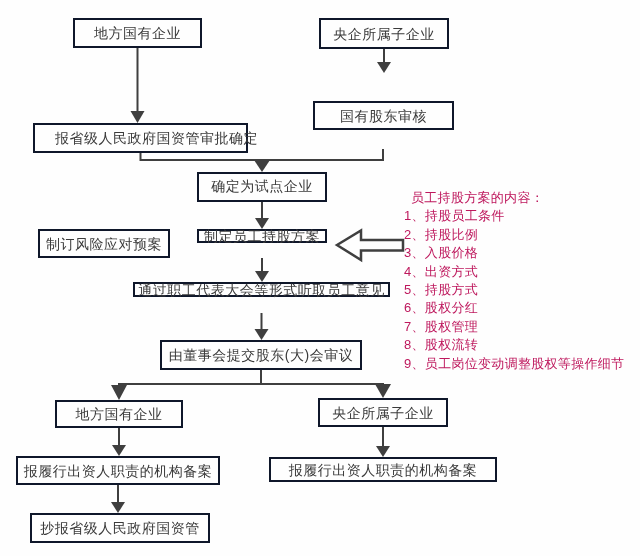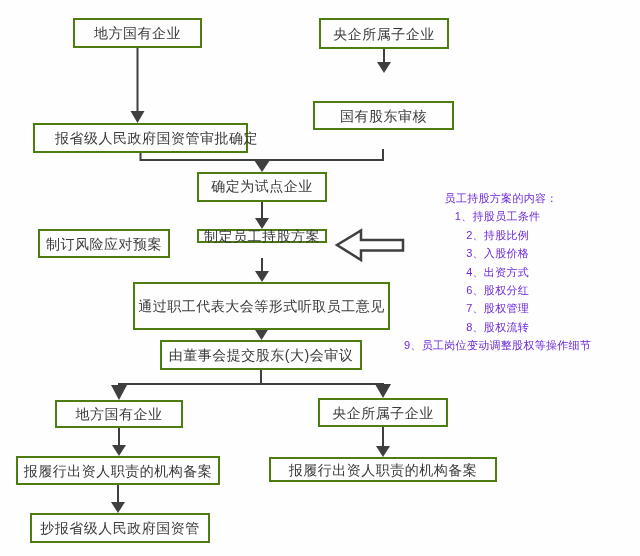--- a/index.html
+++ b/index.html
@@ -7,31 +7,31 @@
     position:relative;
     width:640px;height:556px;
     background:#fefefe;
     font-family:"Liberation Sans","DejaVu Sans",sans-serif;
     overflow:hidden;
   }
   .conn{position:absolute;left:0;top:0;pointer-events:none;}
   .node{
     position:absolute;
     box-sizing:border-box;
-    border:2px solid #4d7c0f;
+    border:2px solid #0f172a;
     background:#fefefe;
     color:#3a3a3a;
     display:flex;align-items:center;justify-content:center;
     font-size:14px;line-height:1;white-space:nowrap;
     letter-spacing:0.5px;
   }
   .annotation{
     position:absolute;left:404px;top:189px;
-    color:#6d28d9;font-size:11px;line-height:18.4px;
-    white-space:nowrap;letter-spacing:0.3px;text-align:center;
+    color:#be185d;font-size:13px;line-height:18.4px;
+    white-space:nowrap;letter-spacing:0.3px;
   }
   .annotation .ann-title{padding-left:7px;}
 </style>
 </head>
 <body>
 
 <div class="stage">
 
   <svg class="conn" width="640" height="556" viewBox="0 0 640 556">
     <g stroke="#3f3f3f" stroke-width="2" fill="#3f3f3f">
@@ -83,39 +83,40 @@
 
   <div class="node" style="left:33px;top:123px;width:215px;height:30px;padding-left:32px;">报省级人民政府国资管审批确定</div>
 
 
   <div class="node" style="left:197px;top:172px;width:130px;height:30px;font-family:Liberation Serif, serif;">确定为试点企业</div>
 
   <div class="node" style="left:38px;top:229px;width:132px;height:29px;">制订风险应对预案</div>
 
   <div class="node" style="left:197px;top:229px;width:130px;height:14px;">制定员工持股方案</div>
 
-  <div class="node" style="left:133px;top:282px;width:257px;height:48px;">通过职工代表大会等形式听取员工意见</div>
+  <div class="node" style="left:133px;top:282px;width:257px;height:15px;">通过职工代表大会等形式听取员工意见</div>
 
   <div class="node" style="left:160px;top:340px;width:202px;height:30px;">由董事会提交股东(大)会审议</div>
 
   <div class="node" style="left:55px;top:400px;width:128px;height:28px;">地方国有企业</div>
 
   <div class="node" style="left:318px;top:398px;width:130px;height:29px;">央企所属子企业</div>
 
   <div class="node" style="left:16px;top:456px;width:204px;height:29px;">报履行出资人职责的机构备案</div>
 
   <div class="node" style="left:269px;top:457px;width:228px;height:25px;">报履行出资人职责的机构备案</div>
 
   <div class="node" style="left:30px;top:513px;width:180px;height:30px;">抄报省级人民政府国资管</div>
 
   <div class="annotation">
     <div class="ann-title">员工持股方案的内容：</div>
     <div>1、持股员工条件</div>
     <div>2、持股比例</div>
     <div>3、入股价格</div>
     <div>4、出资方式</div>
+    <div>5、持股方式</div>
     <div>6、股权分红</div>
     <div>7、股权管理</div>
     <div>8、股权流转</div>
     <div>9、员工岗位变动调整股权等操作细节</div>
   </div>
 
 </div>
 
 </body></html>

